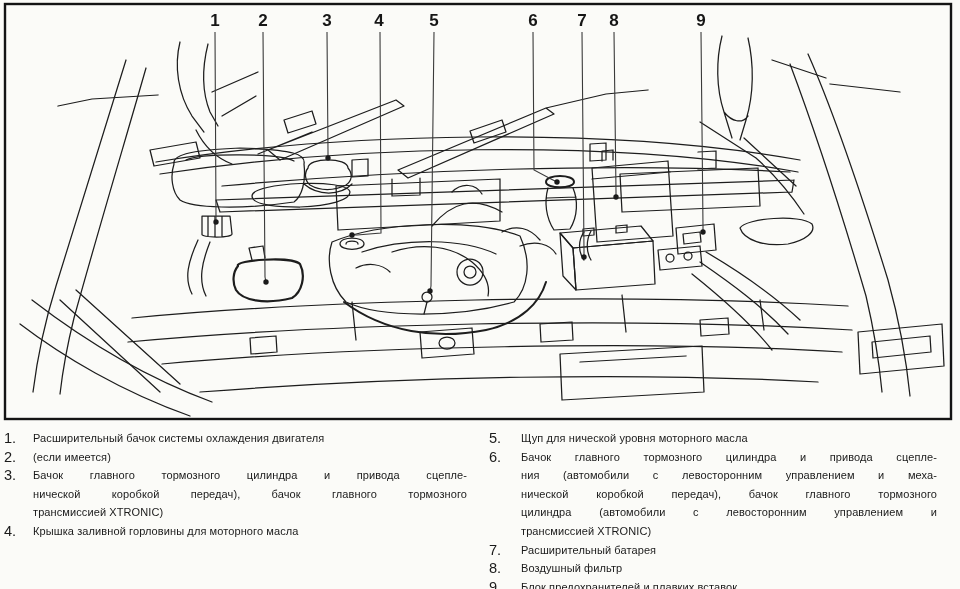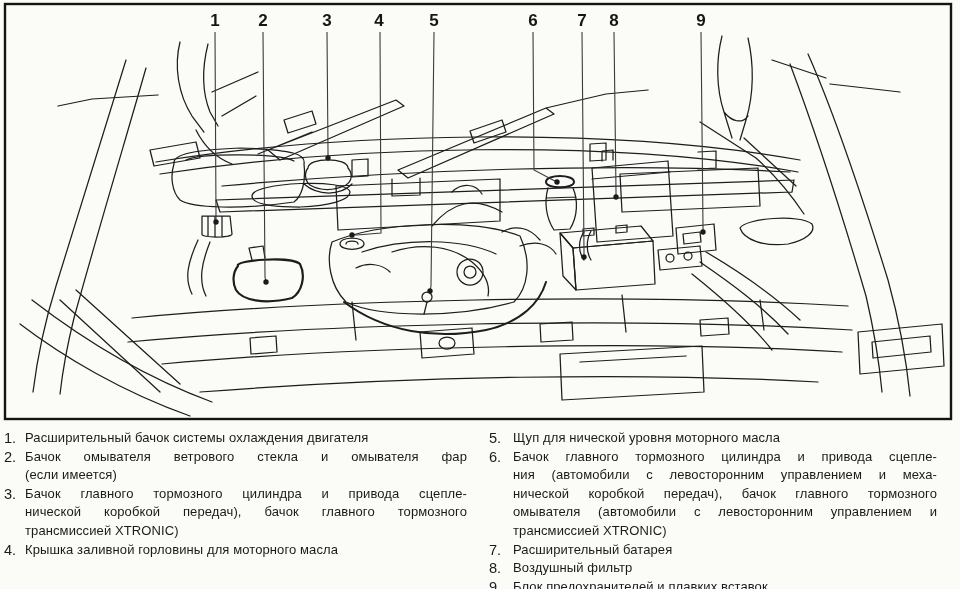--- a/index.html
+++ b/index.html
@@ -14,22 +14,23 @@
   svg{display:block;}
   .legend-col{position:absolute;top:429px;}
   #legend-left{left:4px;width:463px;}
   #legend-right{left:489px;width:448px;}
   .legend-item{display:flex;align-items:flex-start;}
   .legend-num{flex:none;font-size:14.6px;line-height:18.6px;}
   #legend-left .legend-num{width:21px;}
   #legend-right .legend-num{width:24px;}
   .legend-txt{flex:1;min-width:0;}
   .legend-line{
-    font-size:13px;line-height:18.6px;letter-spacing:.1px;
+    font-size:11px;line-height:18.6px;letter-spacing:.1px;
     white-space:nowrap;
+    margin-left:8px;
   }
   .legend-line.just{
     white-space:normal;
     text-align:justify;
     text-align-last:justify;
   }
   .callout-num{
     font:bold 17px "Liberation Sans",sans-serif;
     fill:#161616;
   }
@@ -170,21 +171,20 @@
   <div class="legend-col" id="legend-left">
       <div class="legend-item">
         <div class="legend-num">1.</div>
         <div class="legend-txt">
           <div class="legend-line">Расширительный бачок системы охлаждения двигателя</div>
         </div>
       </div>
       <div class="legend-item">
         <div class="legend-num">2.</div>
         <div class="legend-txt">
-          <div class="legend-line just">Бачок омывателя ветрового стекла и омывателя фар</div>
           <div class="legend-line">(если имеется)</div>
         </div>
       </div>
       <div class="legend-item">
         <div class="legend-num">3.</div>
         <div class="legend-txt">
           <div class="legend-line just">Бачок главного тормозного цилиндра и привода сцепле-</div>
           <div class="legend-line just">нической коробкой передач), бачок главного тормозного</div>
           <div class="legend-line">трансмиссией XTRONIC)</div>
         </div>
@@ -202,21 +202,21 @@
         <div class="legend-txt">
           <div class="legend-line">Щуп для нической уровня моторного масла</div>
         </div>
       </div>
       <div class="legend-item">
         <div class="legend-num">6.</div>
         <div class="legend-txt">
           <div class="legend-line just">Бачок главного тормозного цилиндра и привода сцепле-</div>
           <div class="legend-line just">ния (автомобили с левосторонним управлением и меха-</div>
           <div class="legend-line just">нической коробкой передач), бачок главного тормозного</div>
-          <div class="legend-line just">омывателя (автомобили с левосторонним управлением и</div>
+          <div class="legend-line just">цилиндра (автомобили с левосторонним управлением и</div>
           <div class="legend-line">трансмиссией XTRONIC)</div>
         </div>
       </div>
       <div class="legend-item">
         <div class="legend-num">7.</div>
         <div class="legend-txt">
           <div class="legend-line">Расширительный батарея</div>
         </div>
       </div>
       <div class="legend-item">

